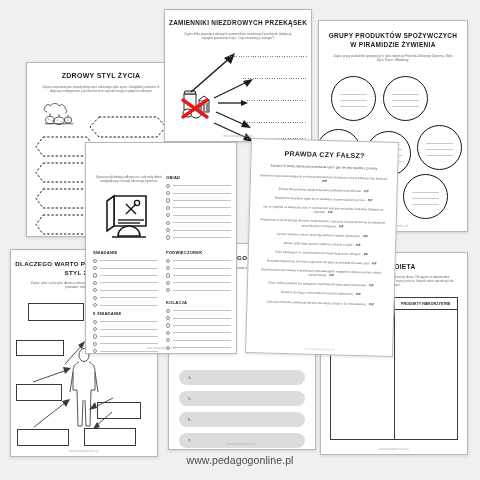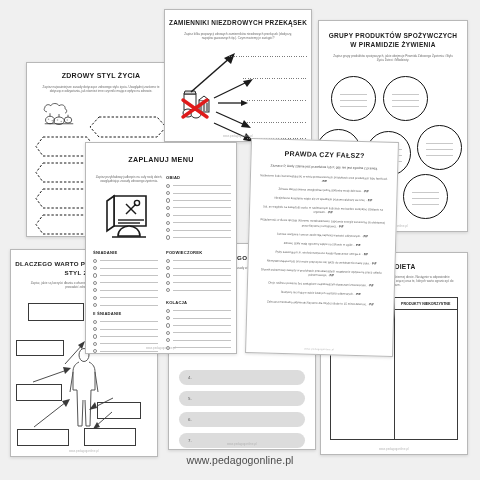--- a/index.html
+++ b/index.html
@@ -393,21 +393,20 @@
       </div>
       <div class="col">
         <div class="th">PRODUKTY NIEKORZYSTNE</div>
         <div class="tb"></div>
       </div>
     </div>
     <div class="wm">www.pedagogonline.pl</div>
   </div>
 
   <div class="sheet" id="sheet-menu">
-    <div class="sheet-title">ZAPLANUJ MENU</div>
 
     <div style="position:absolute;left:8px;top:32px;width:70px;">
       <div class="menu-intro">Zapisz przykładowy jadłospis na cały swój dzień, uwzględniając zasady zdrowego żywienia.</div>
       <svg style="display:block;margin:8px auto 0;width:50px;height:52px;" viewBox="0 0 50 52">
         <g fill="#fff" stroke="#1b1b1b" stroke-width="1.6">
           <path d="M10 4h32v30H10z"></path>
           <path d="M10 4L3 9v30l7-5z"></path>
           <path d="M25 44c0-6 5-10 11-10s11 4 11 10z" transform="translate(-11,0)"></path>
           <line x1="8" y1="45" x2="42" y2="45"></line>
         </g>

